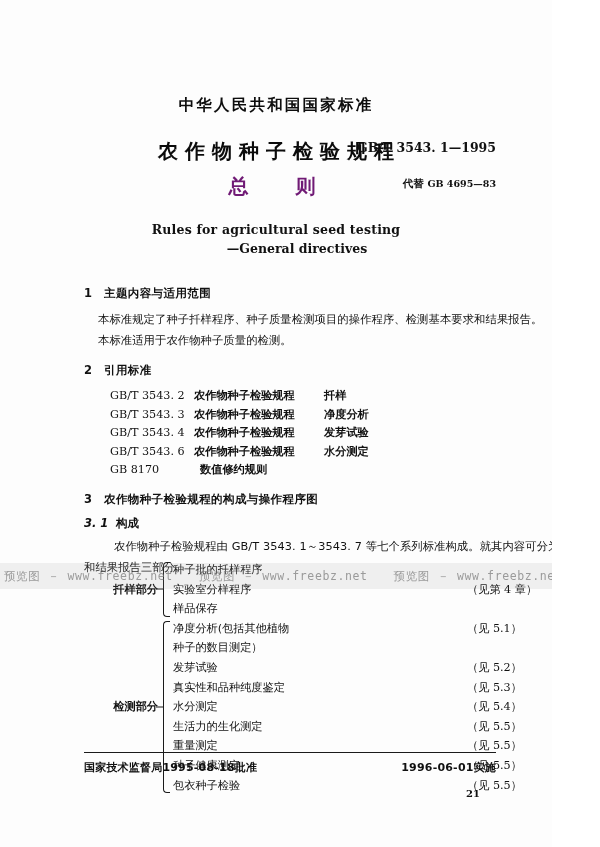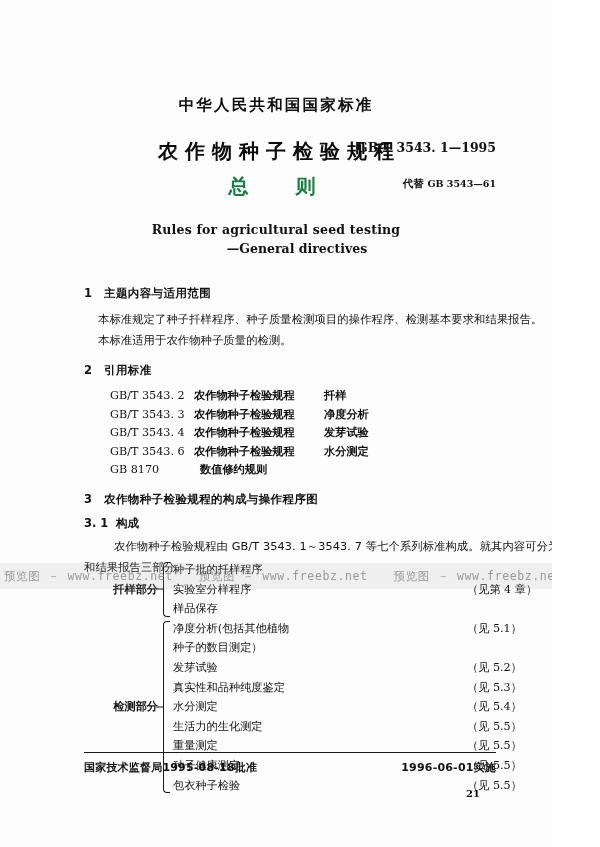--- a/index.html
+++ b/index.html
@@ -40,21 +40,21 @@
     font-weight: 700;
     letter-spacing: 7px;
     color: #0b0b0b;
     padding-left: 7px;
   }
   .sub-title {
     margin-top: 8px;
     font-size: 20px;
     font-weight: 700;
     letter-spacing: 20px;
-    color: #15803d;
+    color: #701a75;
     padding-left: 12px;
   }
   .en-title-block {
     margin-top: 20px;
     line-height: 1.55;
   }
   .en-title {
     font-family: "DejaVu Serif", "Liberation Serif", serif;
     font-size: 12.5px;
     font-weight: 700;
@@ -147,20 +147,21 @@
   .sub-clause-head {
     font-size: 11.5px;
     font-weight: 700;
     margin: 3px 0 6px 0;
     white-space: nowrap;
   }
   .sub-clause-head .num {
     display: inline-block;
     width: 32px;
     font-family: "DejaVu Sans", "Liberation Sans", sans-serif;
+    font-style: italic;
   }
 
   
   .structure {
     position: absolute;
     left: 84px;
     top: 560px;
     width: 440px;
     font-size: 11.2px;
   }
@@ -291,21 +292,21 @@
     <div class="sub-title cn">总    则</div>
     <div class="en-title-block">
       <div class="en-title">Rules for agricultural seed testing</div>
       <div class="en-subtitle">—General directives</div>
     </div>
   </div>
 
   <div class="std-code">GB/T 3543. 1—1995</div>
   <div class="std-replaces">
     <span>代替</span>
-    <span class="num">GB 3543—61</span>
+    <span class="num">GB 4695—83</span>
   </div>
 
   <div class="body-area">
 
     <div class="clause-head">
       <span class="num">1</span><span>主题内容与适用范围</span>
     </div>
     <p class="para">本标准规定了种子扦样程序、种子质量检测项目的操作程序、检测基本要求和结果报告。</p>
     <p class="para gap-after">本标准适用于农作物种子质量的检测。</p>
 

